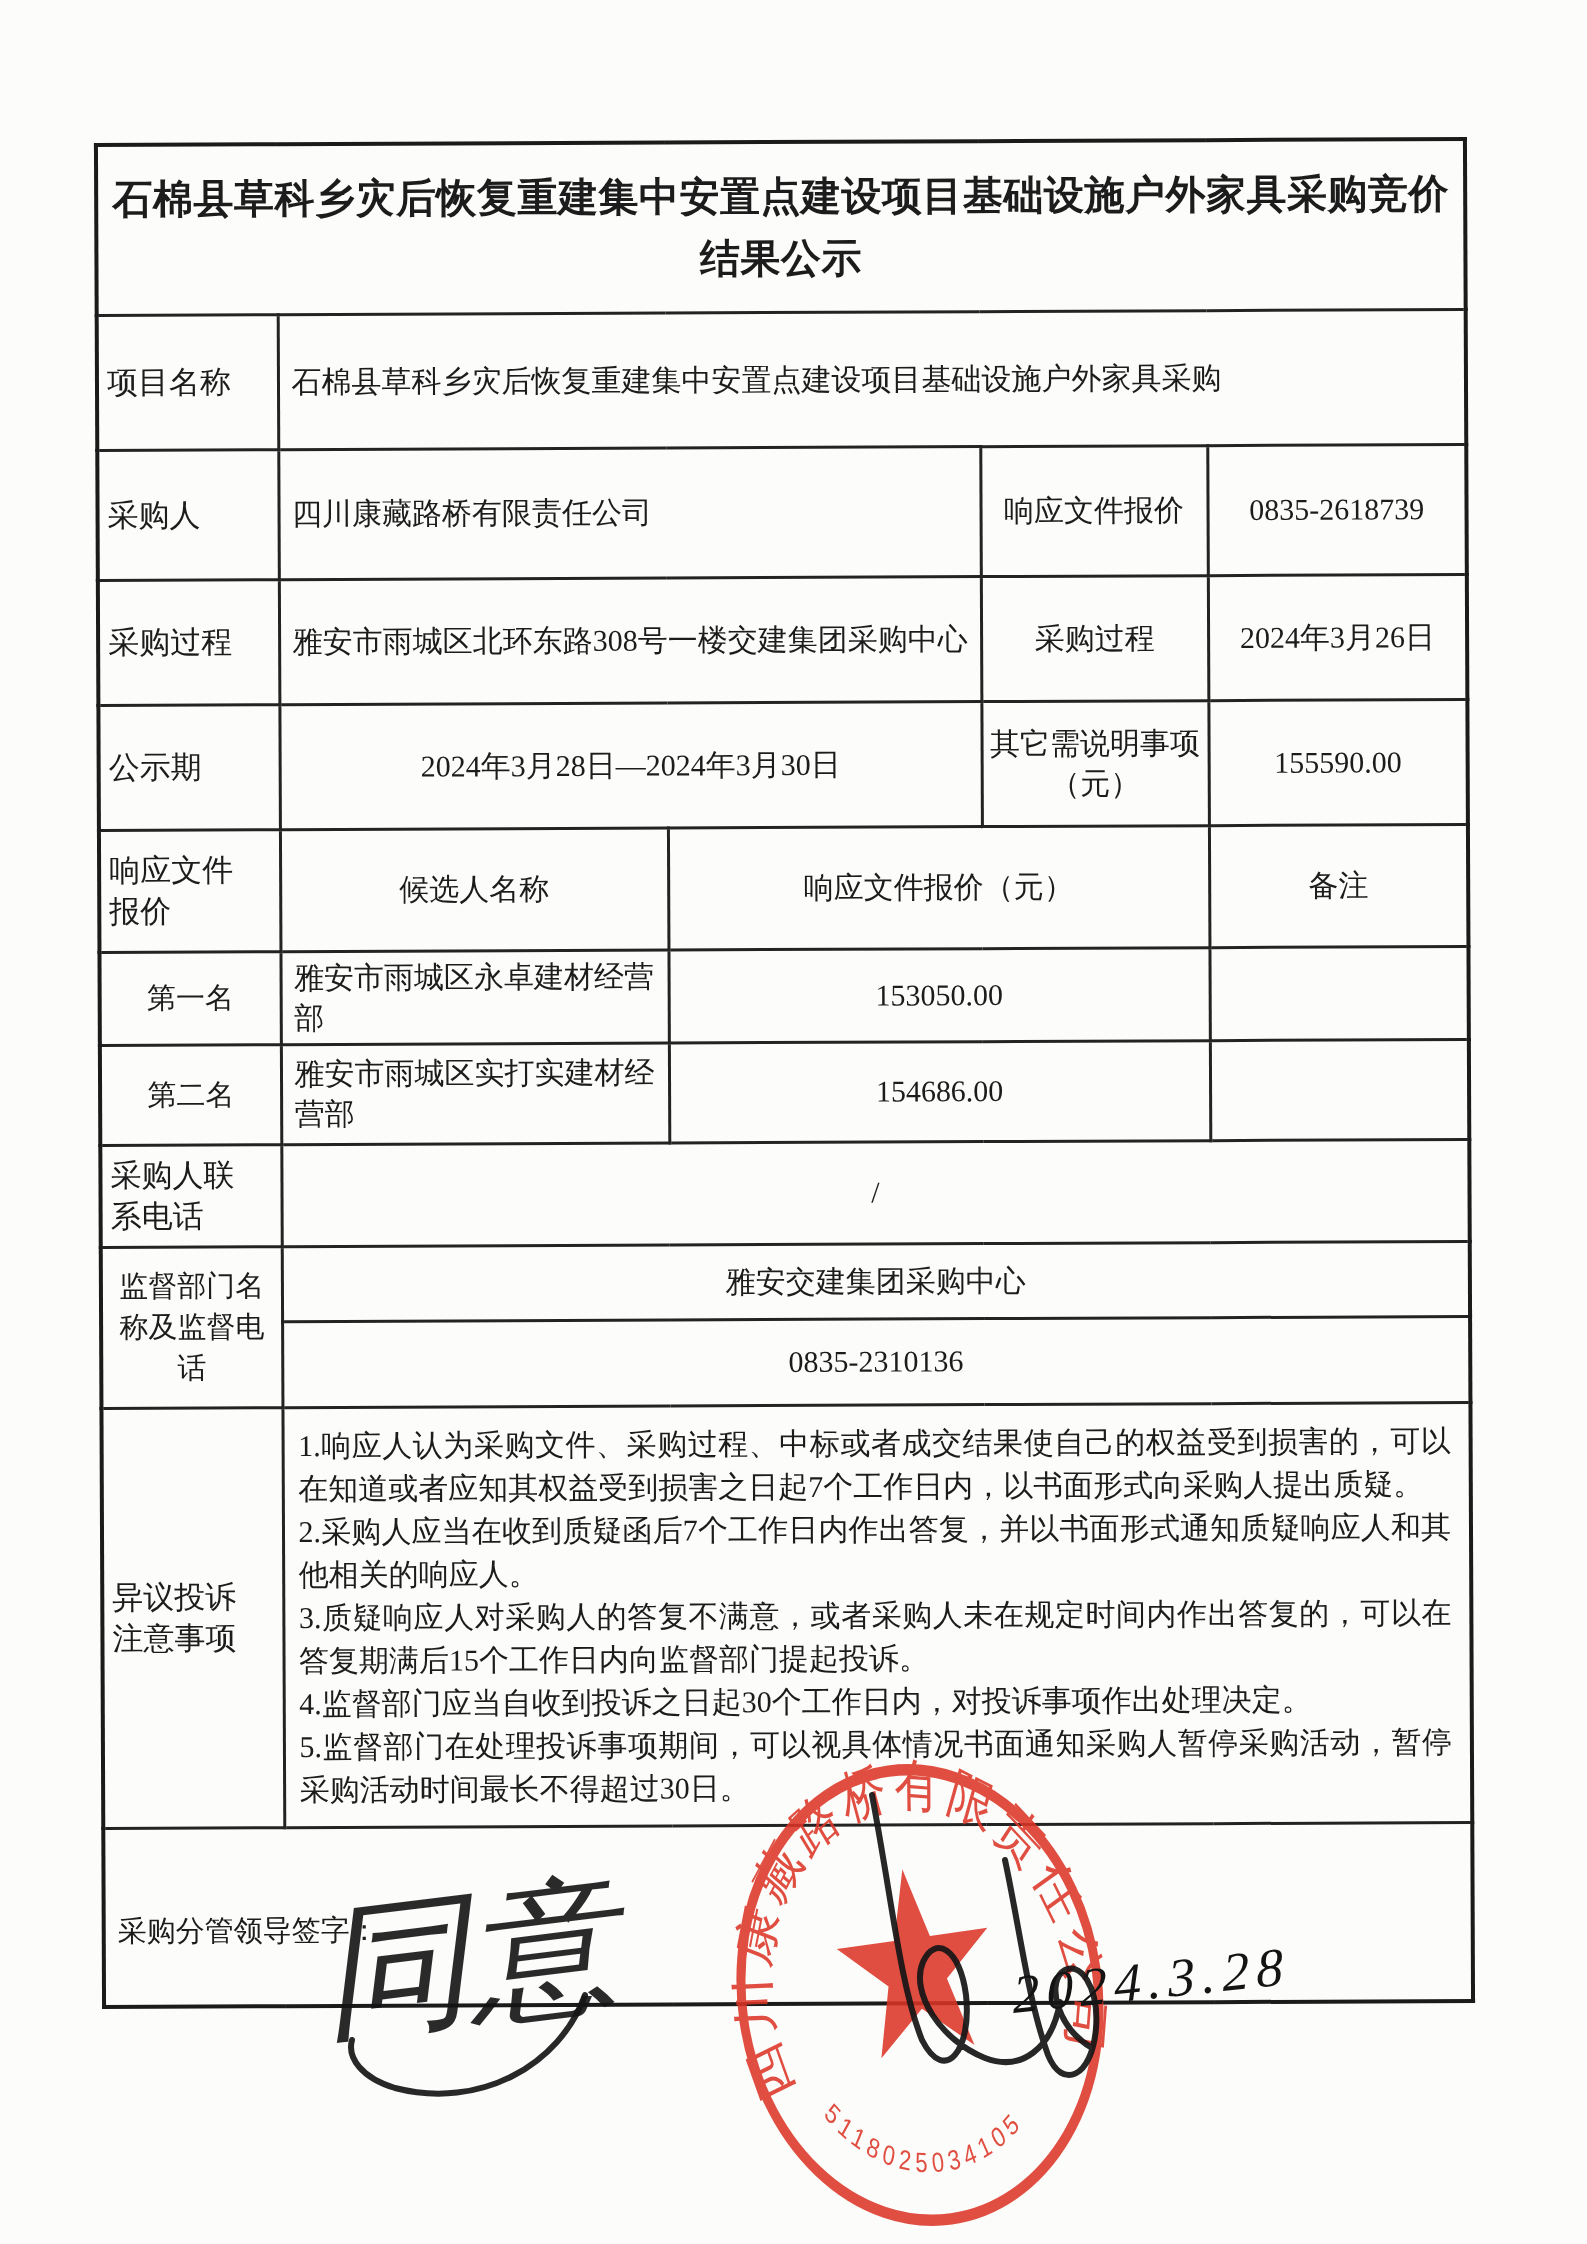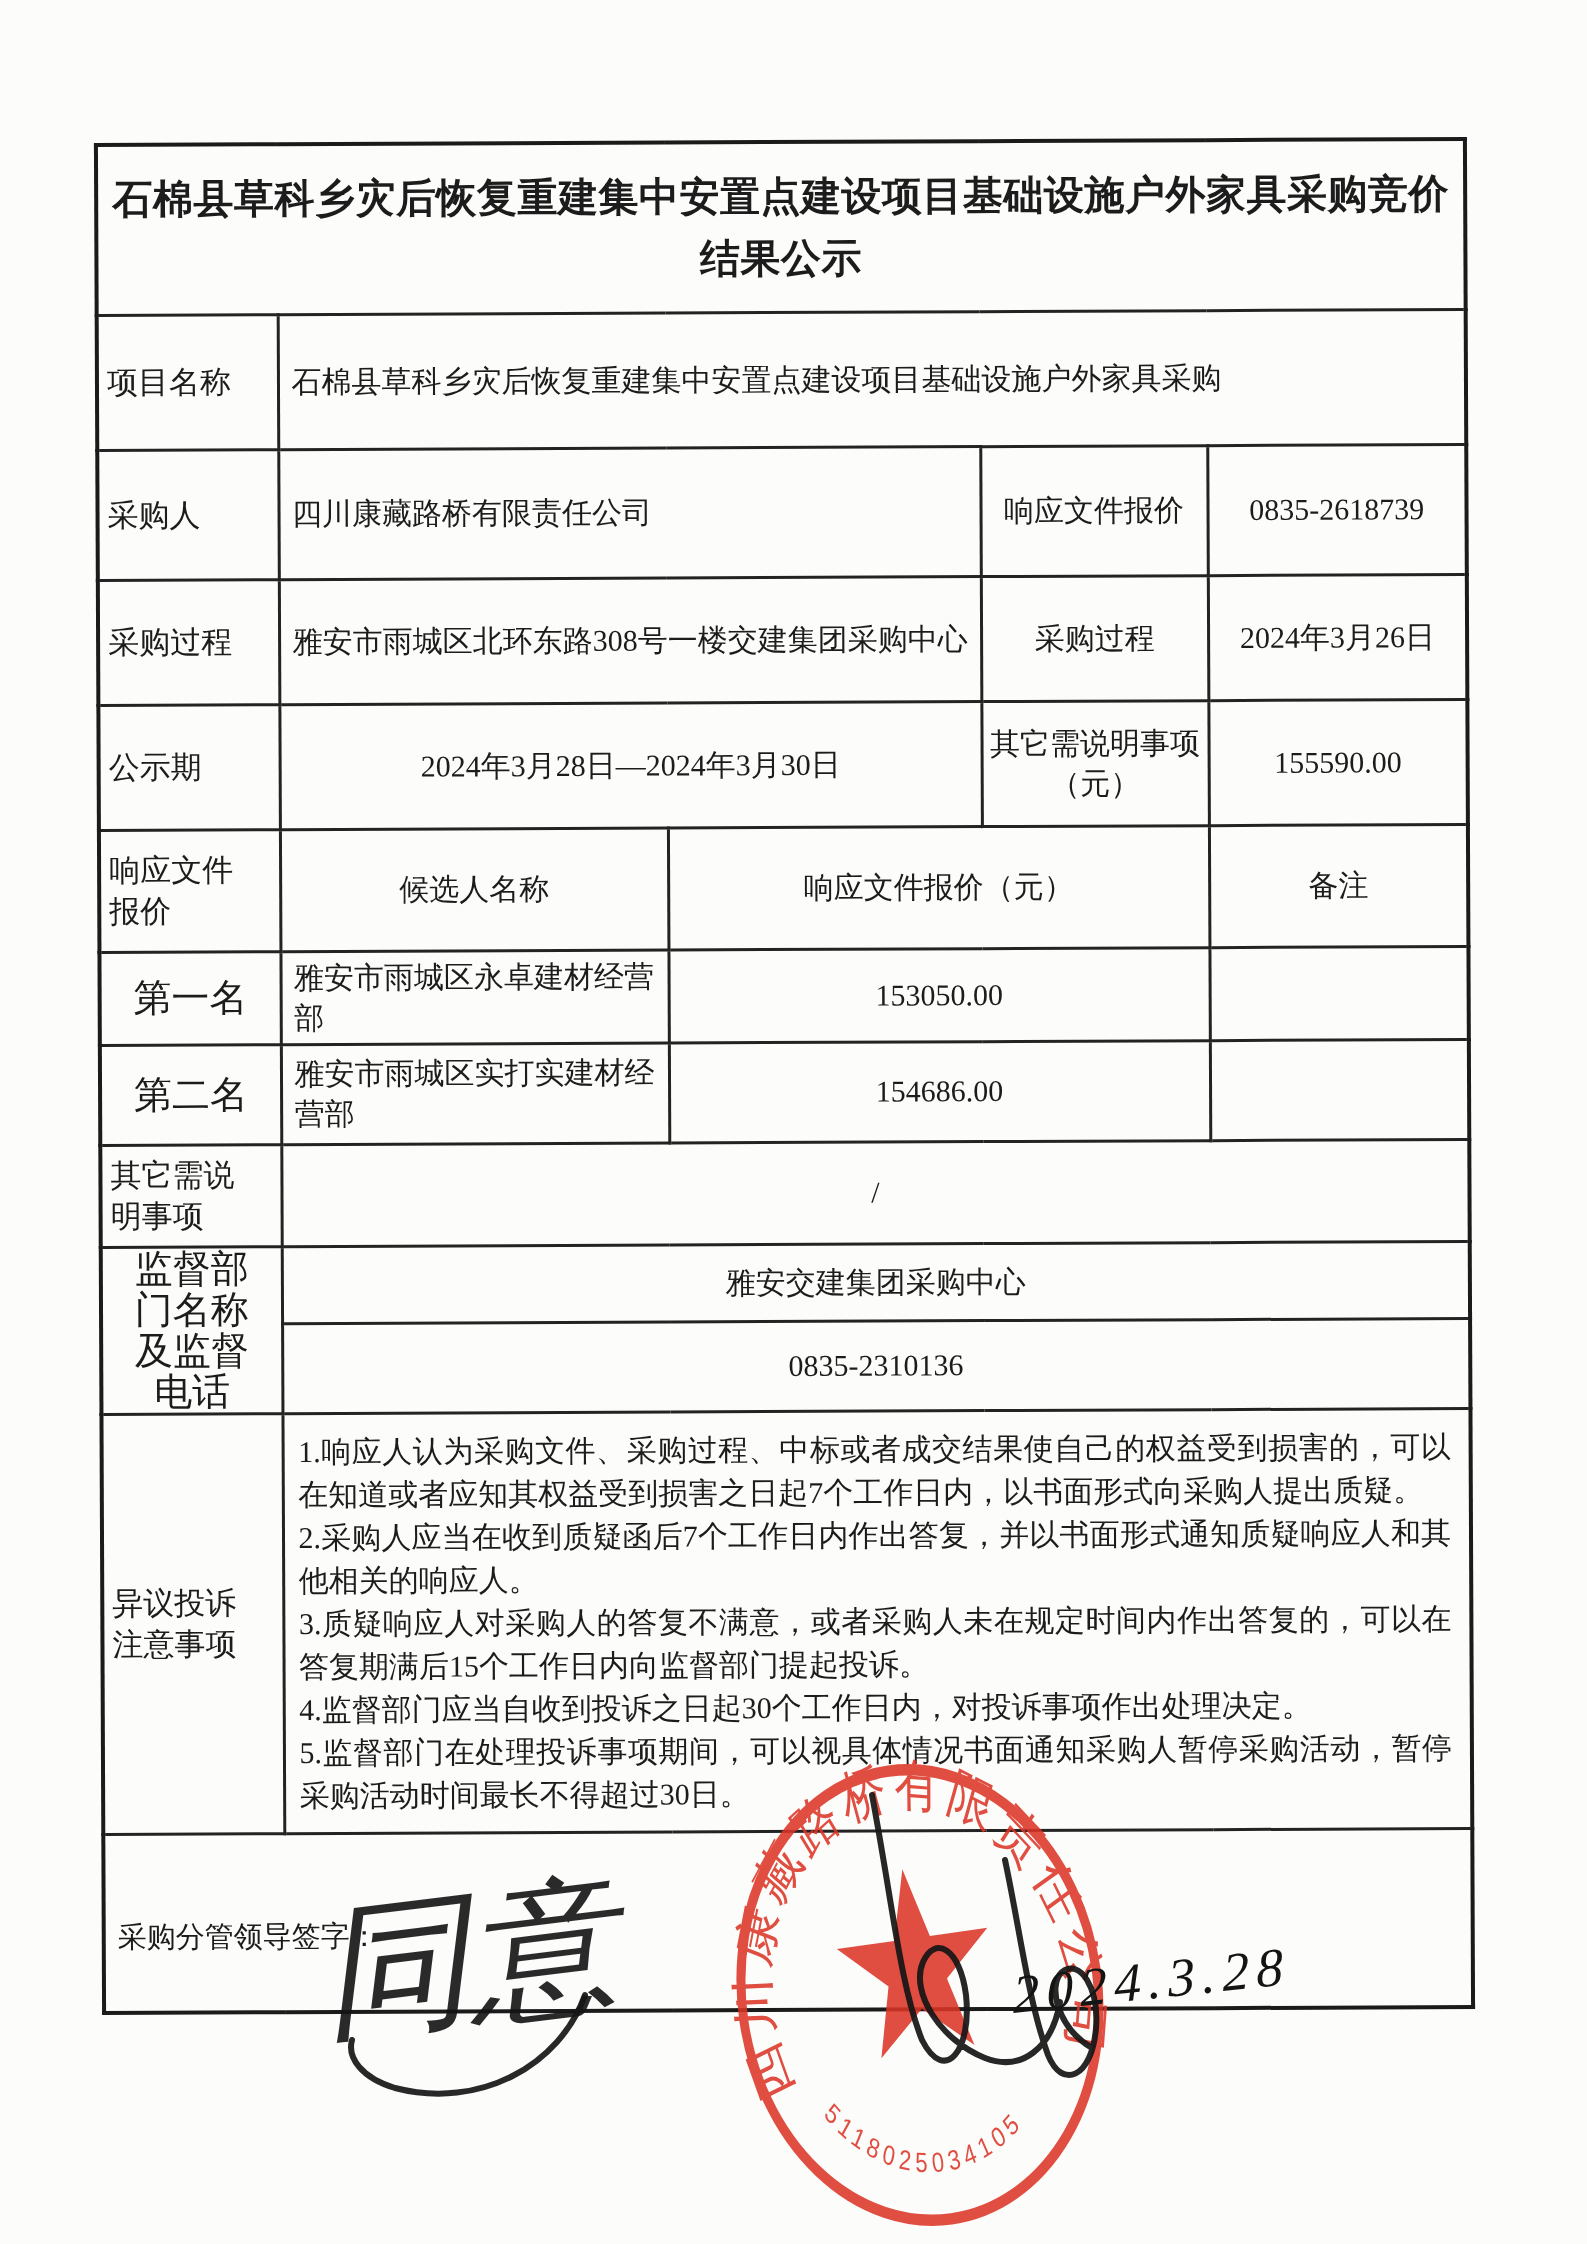--- a/index.html
+++ b/index.html
@@ -15,21 +15,21 @@
   table.doc{
     width:1369px;table-layout:fixed;border-collapse:collapse;
     border:4px solid #1b1b1b;
   }
   td{
     border:3px solid #232323;vertical-align:middle;
     overflow:hidden;
   }
   .lab{font-family:"Liberation Sans",sans-serif;font-size:31px;line-height:41px;
        text-align:left;padding:0 20px 0 8px;}
-  .lab-center{font-family:"Liberation Sans",sans-serif;font-size:38px;line-height:41px;
+  .lab-center{font-family:"Liberation Sans",sans-serif;font-size:29px;line-height:41px;
        text-align:center;padding:0 14px;margin-top:6px;}
   .val{font-family:"Liberation Serif",serif;font-size:30px;line-height:40px;
        text-align:left;padding:0 12px;}
   .val-center{font-family:"Liberation Serif",serif;font-size:30px;line-height:40px;
        text-align:center;padding:0 6px;}
   .head-center{font-family:"Liberation Sans",sans-serif;font-size:30px;line-height:40px;
        text-align:center;padding:0 6px;}
   .title-cell{
     font-family:"Liberation Sans",sans-serif;font-weight:bold;
     font-size:40px;line-height:62px;letter-spacing:0.5px;
@@ -123,21 +123,21 @@
     </tr>
 
     <tr class="r-cand2">
       <td class="lab-center">第二名</td>
       <td class="val">雅安市雨城区实打实建材经营部</td>
       <td class="val-center" colspan="2">154686.00</td>
       <td class="val-center"></td>
     </tr>
 
     <tr class="r-other">
-      <td class="lab">其它需说明事项</td>
+      <td class="lab">采购人联系电话</td>
       <td class="val-center" colspan="4">/</td>
     </tr>
 
     <tr class="r-sup1">
       <td class="lab-center" rowspan="2">监督部门名称及监督电话</td>
       <td class="val-center" colspan="4">雅安交建集团采购中心</td>
     </tr>
     <tr class="r-sup2">
       <td class="val-center" colspan="4">0835-2310136</td>
     </tr>

